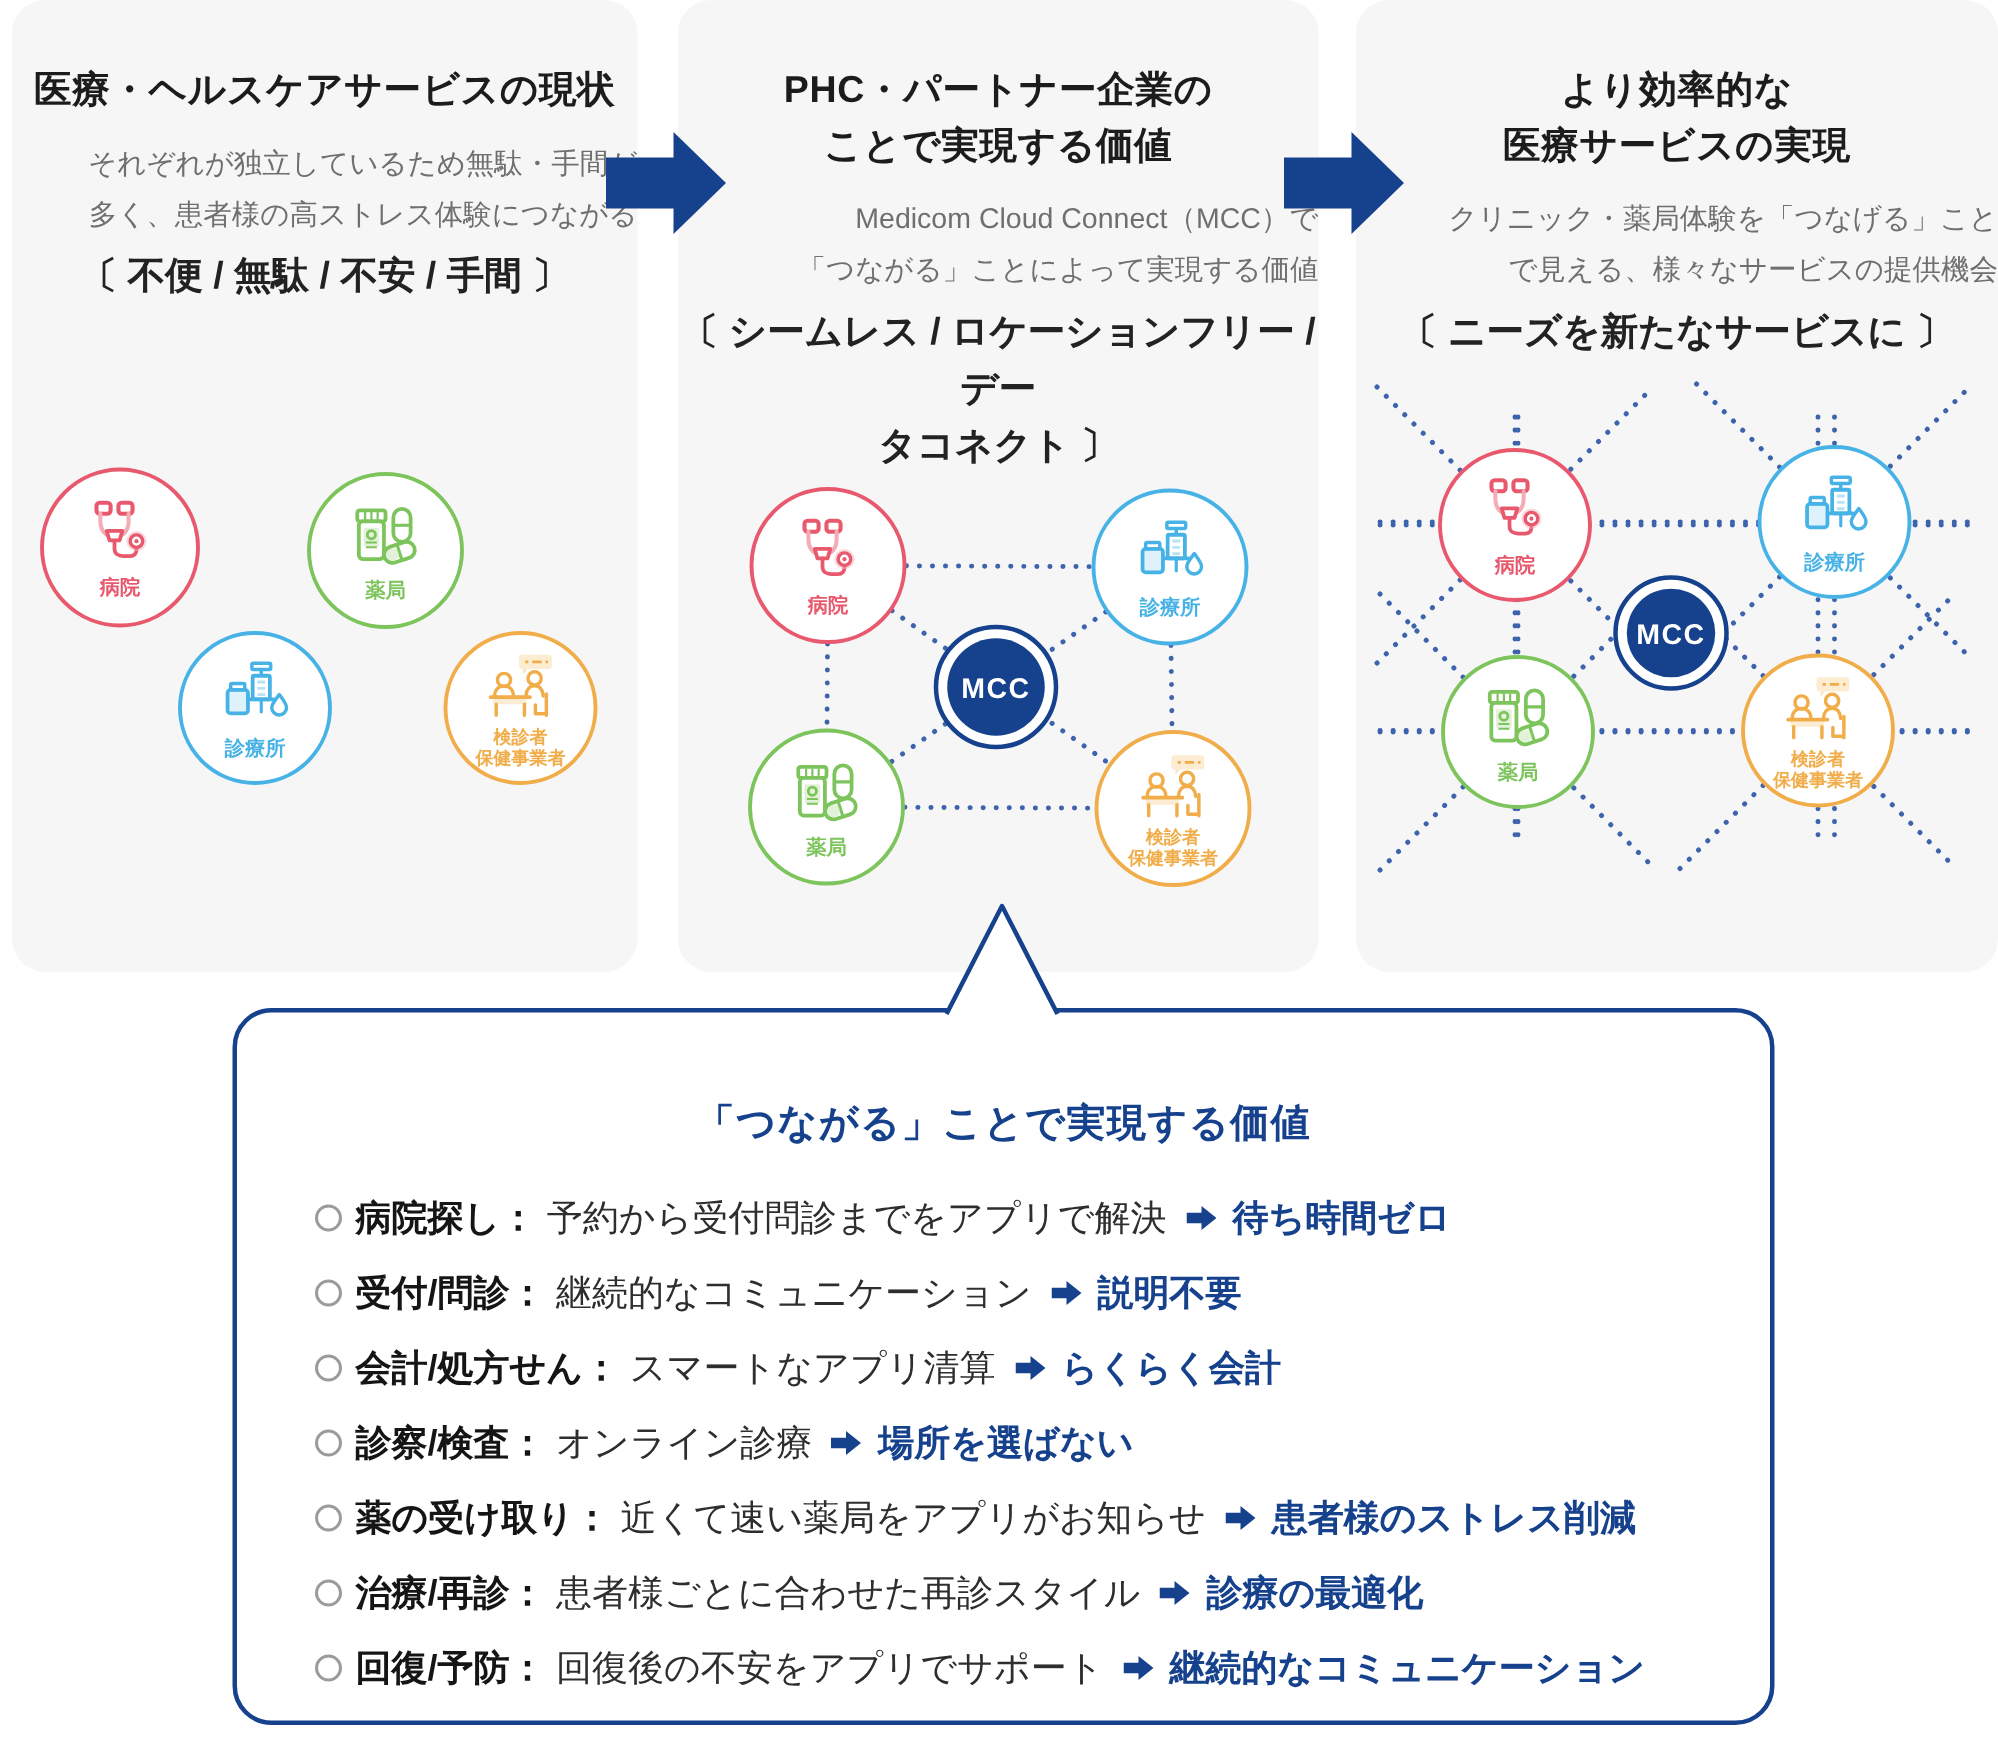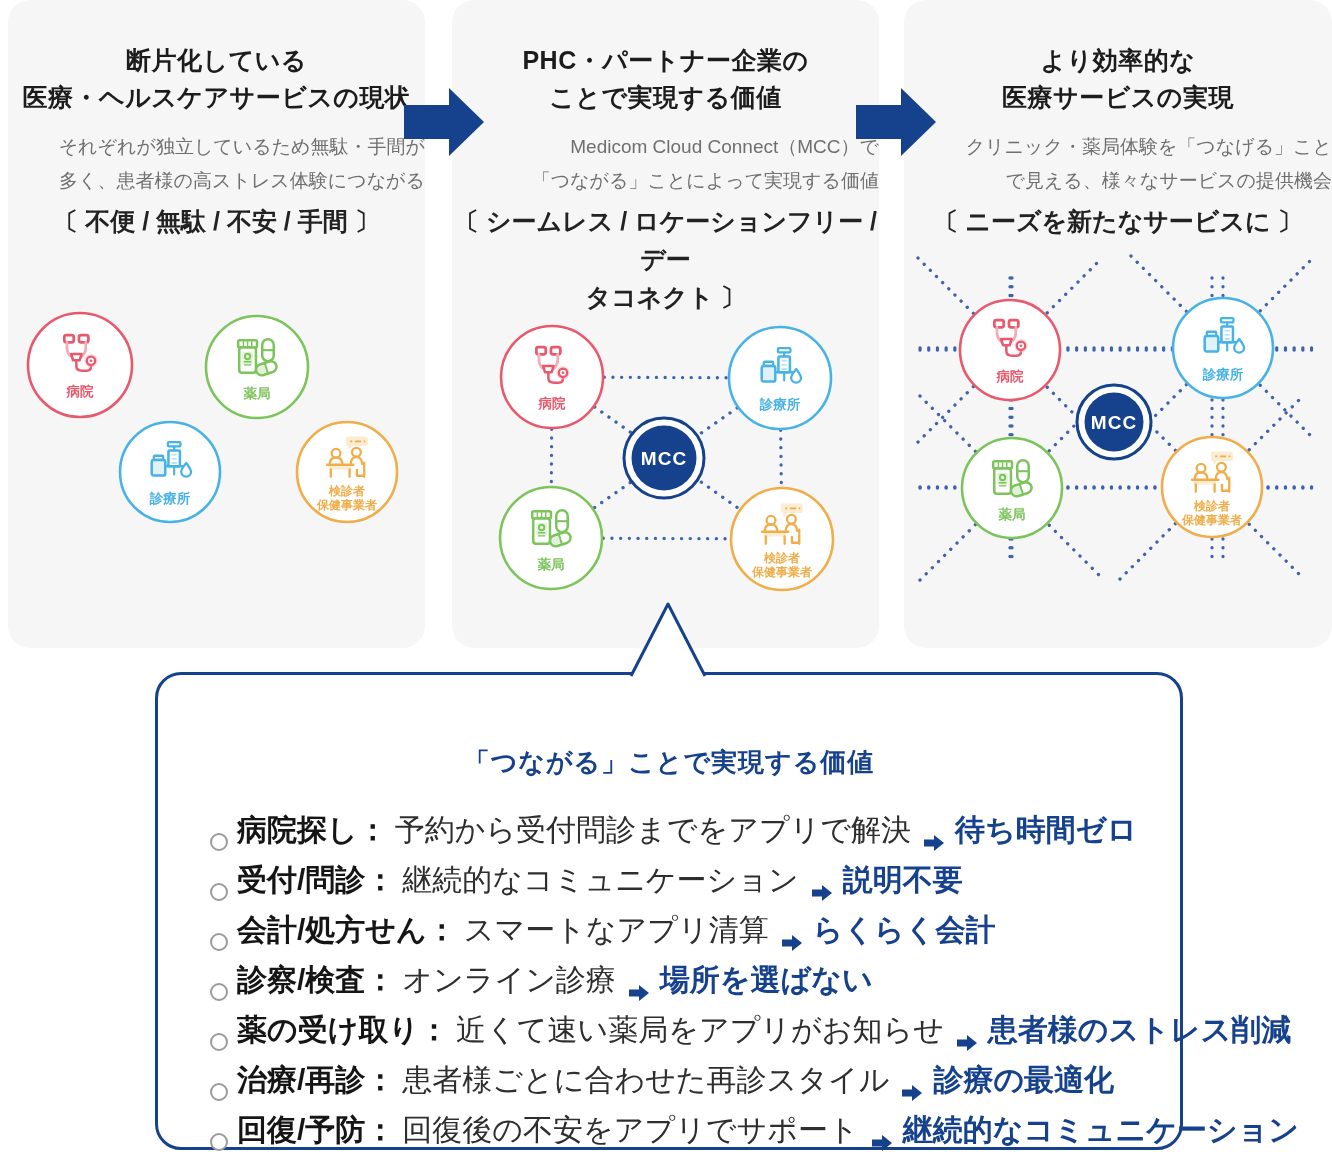--- a/index.html
+++ b/index.html
@@ -29,24 +29,24 @@
 
   
   .flow-arrow { position:absolute; top:88px; width:80px; height:68px; }
   #flow-arrow-0 { left:404px; }
   #flow-arrow-1 { left:856px; }
 
   
   .callout { position:absolute; left:155px; top:672px; width:1028px; height:478px;
              box-sizing:border-box; border:3px solid #16418c; border-radius:26px; background:#ffffff; }
   .callout-pointer { position:absolute; left:629px; top:600px; width:78px; height:78px; }
-  .callout-title { padding-top:70px; text-align:center; font-weight:bold; font-size:26px;
+  .callout-title { padding-top:56px; text-align:center; font-weight:bold; font-size:26px;
                    line-height:34px; color:#16418c; letter-spacing:1px; }
   .callout-list { margin:22px 0 0 52px; }
-  .v-row  { display:flex; align-items:flex-end; height:50px; font-size:30px; white-space:nowrap; }
+  .v-row  { display:flex; align-items:center; height:50px; font-size:24px; white-space:nowrap; }
   .bullet { box-sizing:border-box; width:18px; height:18px; border:2px solid #9b9b9b;
             border-radius:50%; margin-right:9px; flex:none; background:#fff; }
   .v-label { font-weight:bold; color:#151515; margin-right:7px; }
   .v-desc  { color:#2e2e2e; margin-right:13px; }
   .v-arrow { width:20px; height:16px; margin-right:11px; flex:none; }
   .v-result{ font-weight:bold; color:#16418c; }
 </style>
 </head>
 <body>
 
@@ -101,21 +101,20 @@
       <path d="M6.5 33 v7 M24.5 33 v7" fill="none" stroke="var(--c)" stroke-width="2.2" stroke-linecap="round"></path>
       <path d="M31.5 33.5 v5.5 h7 M38.5 26.5 v13.5" fill="none" stroke="var(--c)" stroke-width="2.2" stroke-linecap="round" stroke-linejoin="round"></path>
     </symbol>
   </defs>
 </svg>
 
 <div>
 
   <section class="panel" id="panel-0">
     <div class="panel-title">
-      <div>断片化している</div>
       <div>医療・ヘルスケアサービスの現状</div>
     </div>
     <div class="panel-body">
       <div>それぞれが独立しているため無駄・手間が</div>
       <div>多く、患者様の高ストレス体験につながる</div>
     </div>
     <div class="panel-bracket">
       <div>〔 不便 / 無駄 / 不安 / 手間 〕</div>
       <div></div>
     </div>

